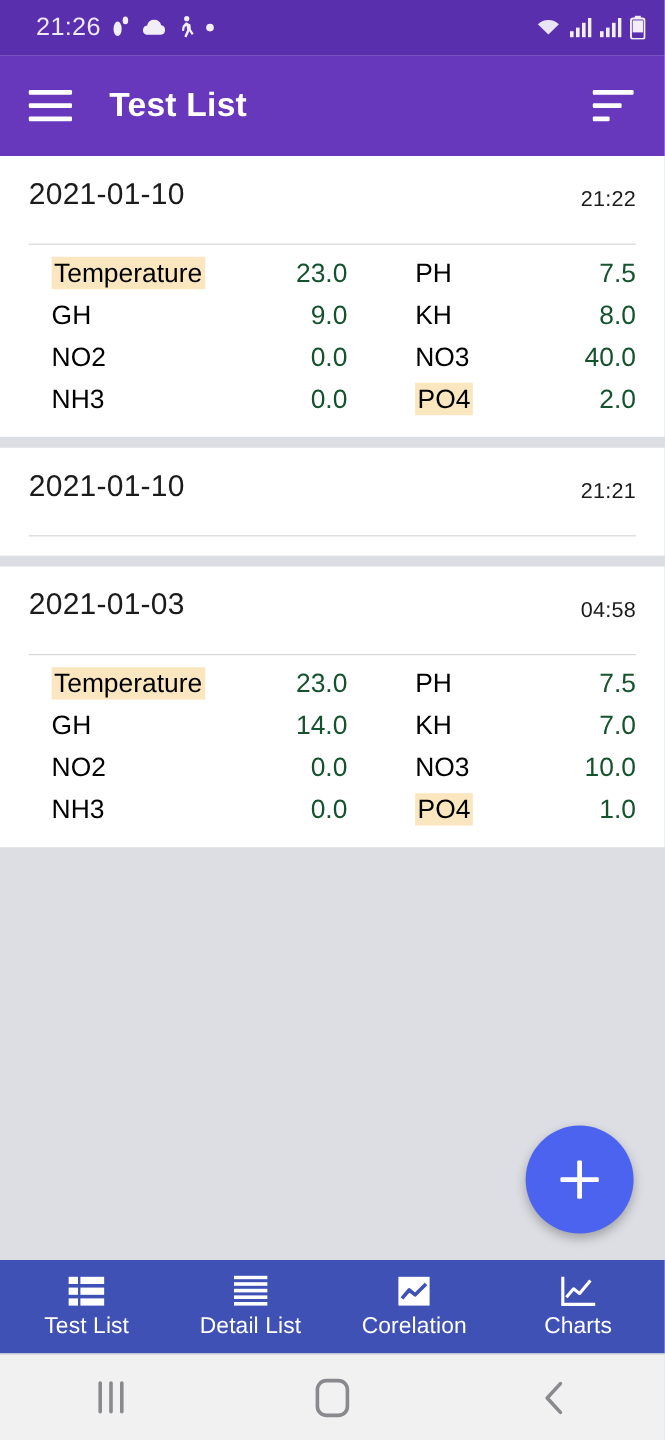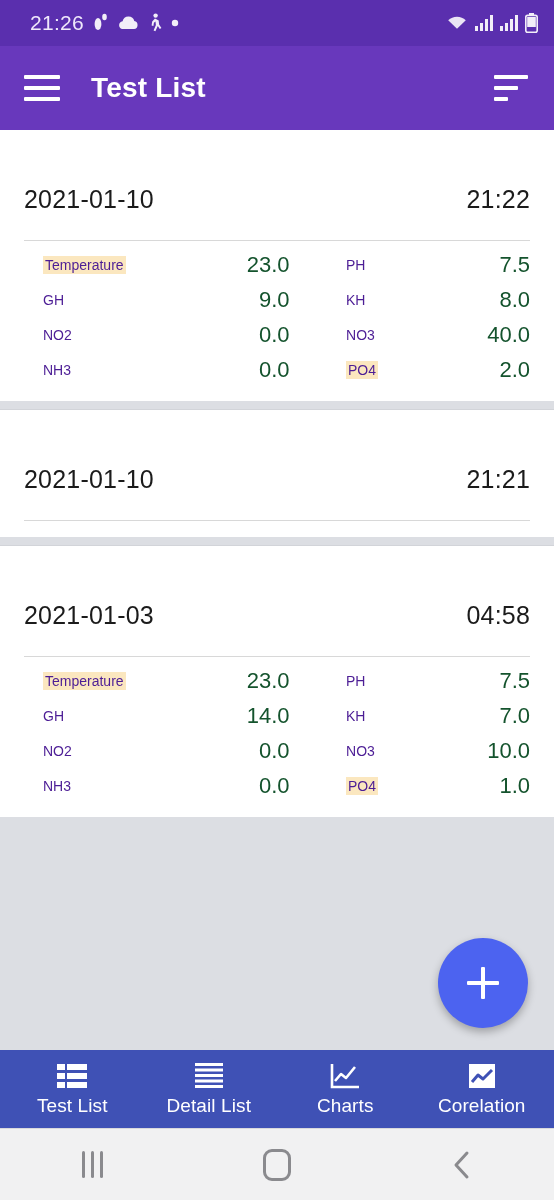--- a/index.html
+++ b/index.html
@@ -39,27 +39,27 @@
   .sort-icon i:nth-child(2) { width: 24px; }
   .sort-icon i:nth-child(3) { width: 14px; }
 
   
   .content { flex: 1 1 auto; background: #dcdee3; overflow: hidden; position: relative; }
   .card {
     background: #ffffff; margin: 0 0 8px 0; padding: 18px 24px 14px 24px;
     border-top: 1px solid #d2d4d9;
   }
   .card:first-child { border-top: none; }
-  .card-head { display: flex; align-items: flex-end; padding-bottom: 26px; margin-top: 37px; }
+  .card-head { display: flex; align-items: flex-end; padding-bottom: 26px; }
   .card-date { font-size: 25px; color: #1b1b1b; letter-spacing: .2px; }
-  .card-time { margin-left: auto; font-size: 25px; color: #1b1b1b; letter-spacing: .2px; }
+  .card-time { margin-left: auto; font-size: 18px; color: #1b1b1b; letter-spacing: .2px; }
   .divider { height: 1px; background: #d8d8d8; margin: 0 0 6px 0; }
   .rows { }
   .prow { display: flex; align-items: center; height: 35px; }
-  .cell-label { width: 200px; font-size: 14px; color: #4c1d95; padding-left: 19px; }
+  .cell-label { width: 200px; font-size: 22px; color: #000000; padding-left: 19px; }
   .cell-label span.hl { background: #fbe7bf; padding: 1px 2px; }
   .cell-value { width: 95px; text-align: right; font-size: 22px; color: #14532d; }
   .cell-gap { width: 42px; }
   .rows .prow .cell-label:nth-child(3) { width: 130px; }
 
   
   .fab {
     position: absolute; right: 26px; bottom: 22px;
     width: 90px; height: 90px; border-radius: 50%;
     background: #4c63f0; box-shadow: 0 4px 9px rgba(0,0,0,.28);
@@ -267,35 +267,35 @@
             <rect x="0" y="5.5" width="28" height="3" fill="#fff"></rect>
             <rect x="0" y="11" width="28" height="3" fill="#fff"></rect>
             <rect x="0" y="16.5" width="28" height="3" fill="#fff"></rect>
             <rect x="0" y="22" width="28" height="3" fill="#fff"></rect>
           </svg>
         </div>
         <div class="navlabel">Detail List</div>
       </div>
       <div class="navitem">
         <div class="navicon">
+          <svg width="28" height="26" viewBox="0 0 28 26">
+            <rect x="1" y="1" width="26" height="24" fill="#fff"></rect>
+            <path d="M4 19l6-7 5 4 9-9" fill="none" stroke="#3f51b5" stroke-width="3" stroke-linejoin="round"></path>
+          </svg>
+        </div>
+        <div class="navlabel">Corelation</div>
+      </div>
+      <div class="navitem">
+        <div class="navicon">
           <svg width="30" height="26" viewBox="0 0 30 26">
             <path d="M2 1v23h27" fill="none" stroke="#fff" stroke-width="2.6"></path>
             <path d="M5 18l6-7 5 4 9-11" fill="none" stroke="#fff" stroke-width="2.6" stroke-linejoin="round"></path>
           </svg>
         </div>
         <div class="navlabel">Charts</div>
-      </div>
-      <div class="navitem">
-        <div class="navicon">
-          <svg width="28" height="26" viewBox="0 0 28 26">
-            <rect x="1" y="1" width="26" height="24" fill="#fff"></rect>
-            <path d="M4 19l6-7 5 4 9-9" fill="none" stroke="#3f51b5" stroke-width="3" stroke-linejoin="round"></path>
-          </svg>
-        </div>
-        <div class="navlabel">Corelation</div>
       </div>
     </div>
 
   <div class="sysnav">
     <div class="sysbtn">
       <div class="recents">
           <i></i>
           <i></i>
           <i></i>
         </div>

